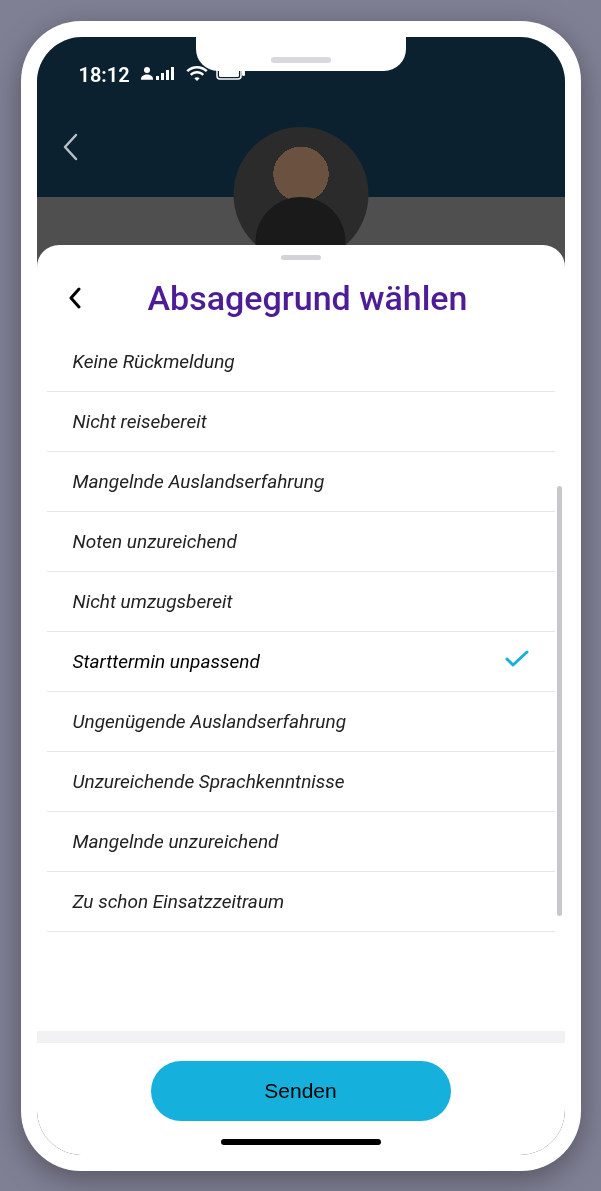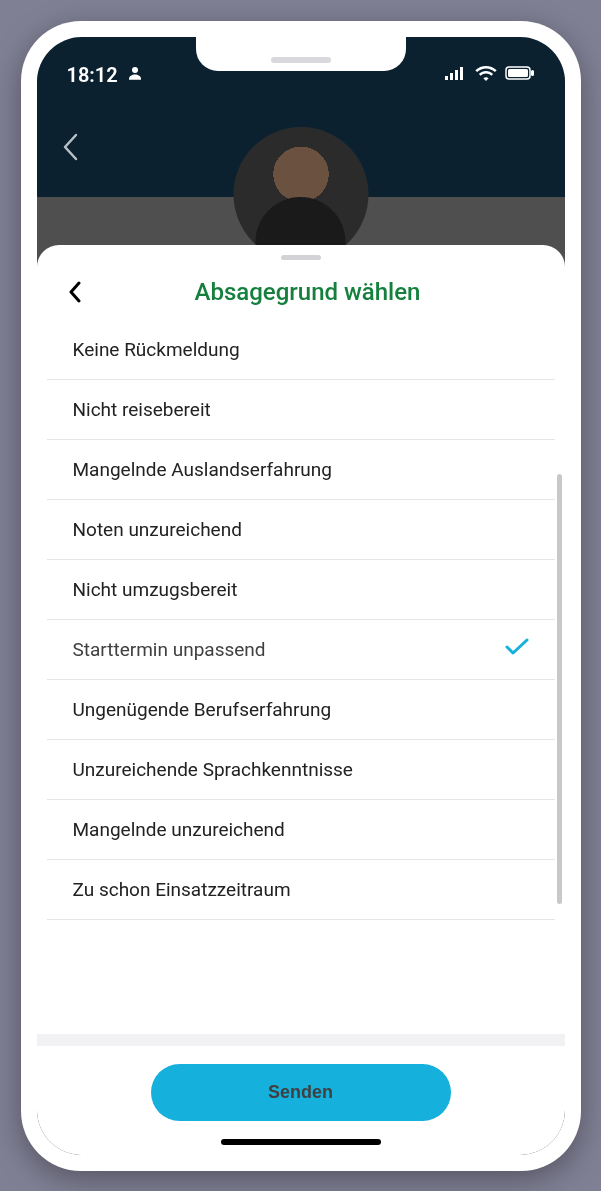--- a/index.html
+++ b/index.html
@@ -58,25 +58,24 @@
     position: absolute;
     inset: 0;
     background: linear-gradient(#12344a 0 160px, #7a7a7a 160px 230px, #7a7a7a 230px);
   }
   .bg-overlay {
     position: absolute; inset: 0;
     background: rgba(0,0,0,0.35);
   }
   .status-bar {
     position: absolute;
-    top: 18px; left: 0; right: 0;
+    top: 18px; left: 12px; right: 0;
     height: 40px;
     display: flex;
     align-items: center;
-    justify-content: space-between;
     padding: 0 30px;
     color: #fff;
     z-index: 40;
   }
   .status-left { display: flex; align-items: center; gap: 8px; font-weight: 600; font-size: 20px; }
   .status-right { display: flex; align-items: center; gap: 8px; }
   .back-chevron-top {
     position: absolute;
     top: 95px; left: 24px;
     color: #cfd6db;
@@ -121,23 +120,23 @@
   }
   .sheet-header {
     display: flex;
     align-items: center;
     padding: 18px 24px 8px 24px;
     gap: 14px;
   }
   .sheet-header .back-btn { flex: 0 0 auto; display:flex; align-items:center; justify-content:center; width:28px; height:28px; }
   .sheet-title {
     flex: 1;
-    font-size: 24px;
+    font-size: 34px;
     font-weight: 500;
-    color: #15803d;
+    color: #4c1d95;
     text-align: center;
     padding-right: 28px;
   }
   .list {
     flex: 1;
     overflow-y: auto;
     padding: 6px 0 0 0;
     position: relative;
   }
   .scroll-indicator {
@@ -151,41 +150,42 @@
   }
   .row {
     display: flex;
     align-items: center;
     justify-content: space-between;
     padding: 18px 26px 18px 26px;
     border-bottom: 1px solid #e5e5e8;
     font-size: 19px;
     color: #222;
     margin: 0 10px;
-  }
-  .row.selected { color: #404040; }
+    font-style: italic;
+  }
+  .row.selected { color: #000000; }
   .row .check { color: #16b0dd; display:none; }
   .row.selected .check { display:block; }
   .divider-strip {
     height: 12px;
     background: #f2f2f4;
   }
   .action-bar {
     padding: 18px 60px 34px 60px;
     display:flex;justify-content:center;
   }
   .send-btn {
     width: 300px;
     padding: 18px 0;
     background: #16b0dd;
-    color: #404040;
-    font-size: 18px;
+    color: #000000;
+    font-size: 21px;
     border: none;
     border-radius: 34px;
-    font-weight: 700;
+    font-weight: 400;
     cursor: pointer;
   }
   .home-indicator {
     position: absolute;
     bottom: 10px;
     left: 50%;
     transform: translateX(-50%);
     width: 160px;
     height: 6px;
     background: #000;
@@ -274,21 +274,21 @@
           <div class="row">
             <span>Nicht umzugsbereit</span>
           </div>
           <div class="row selected">
             <span>Starttermin unpassend</span>
             <span class="check"><svg width="24" height="18" viewBox="0 0 24 18" fill="none">
                 <path d="M2 9l6 6L22 2" stroke="#16b0dd" stroke-width="3" stroke-linecap="round" stroke-linejoin="round"></path>
               </svg></span>
           </div>
           <div class="row">
-            <span>Ungenügende Berufserfahrung</span>
+            <span>Ungenügende Auslandserfahrung</span>
           </div>
           <div class="row">
             <span>Unzureichende Sprachkenntnisse</span>
           </div>
           <div class="row">
             <span>Mangelnde unzureichend</span>
           </div>
           <div class="row">
             <span>Zu schon Einsatzzeitraum</span>
           </div>

